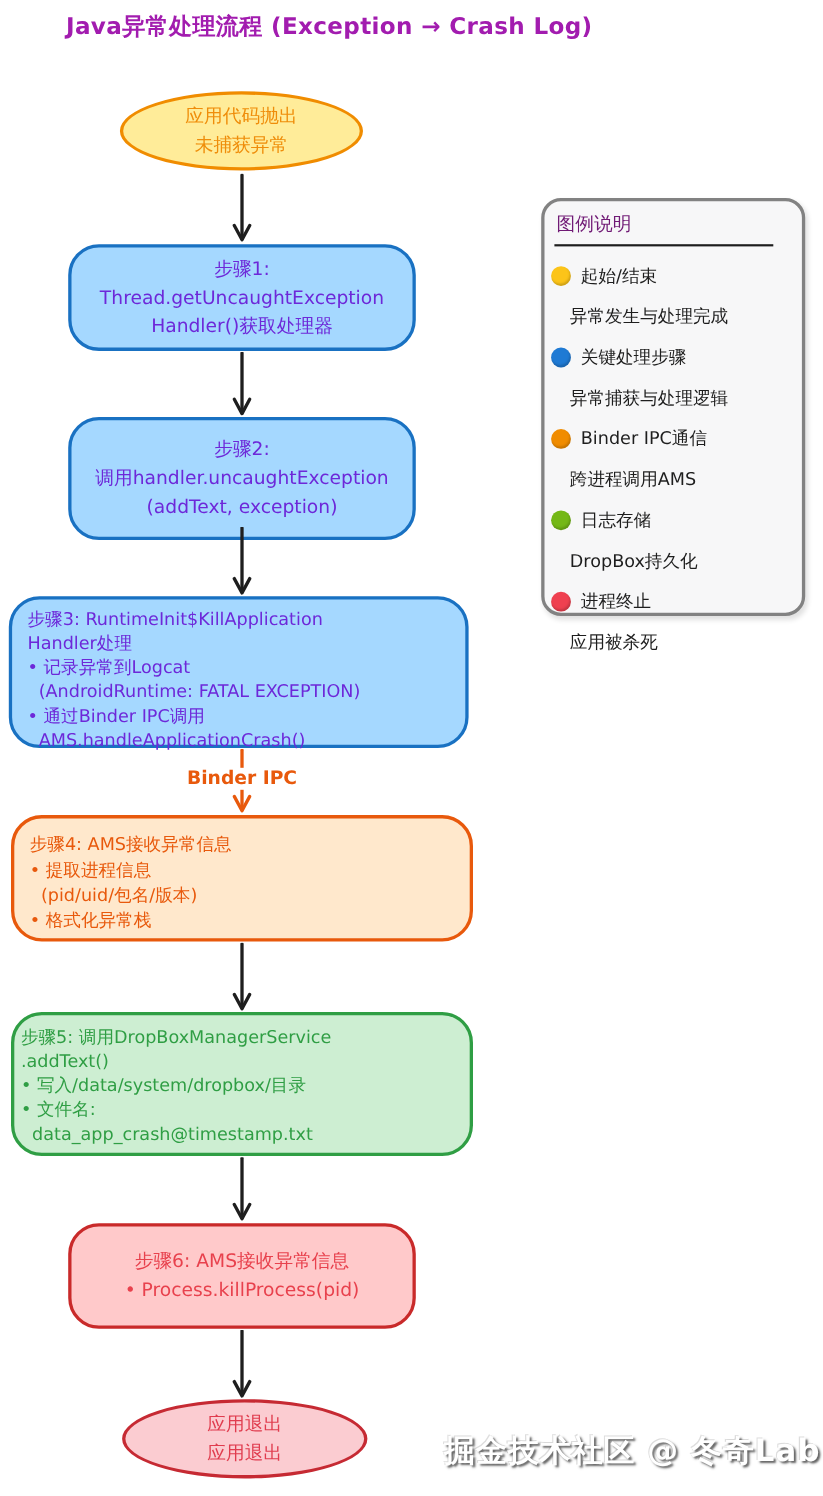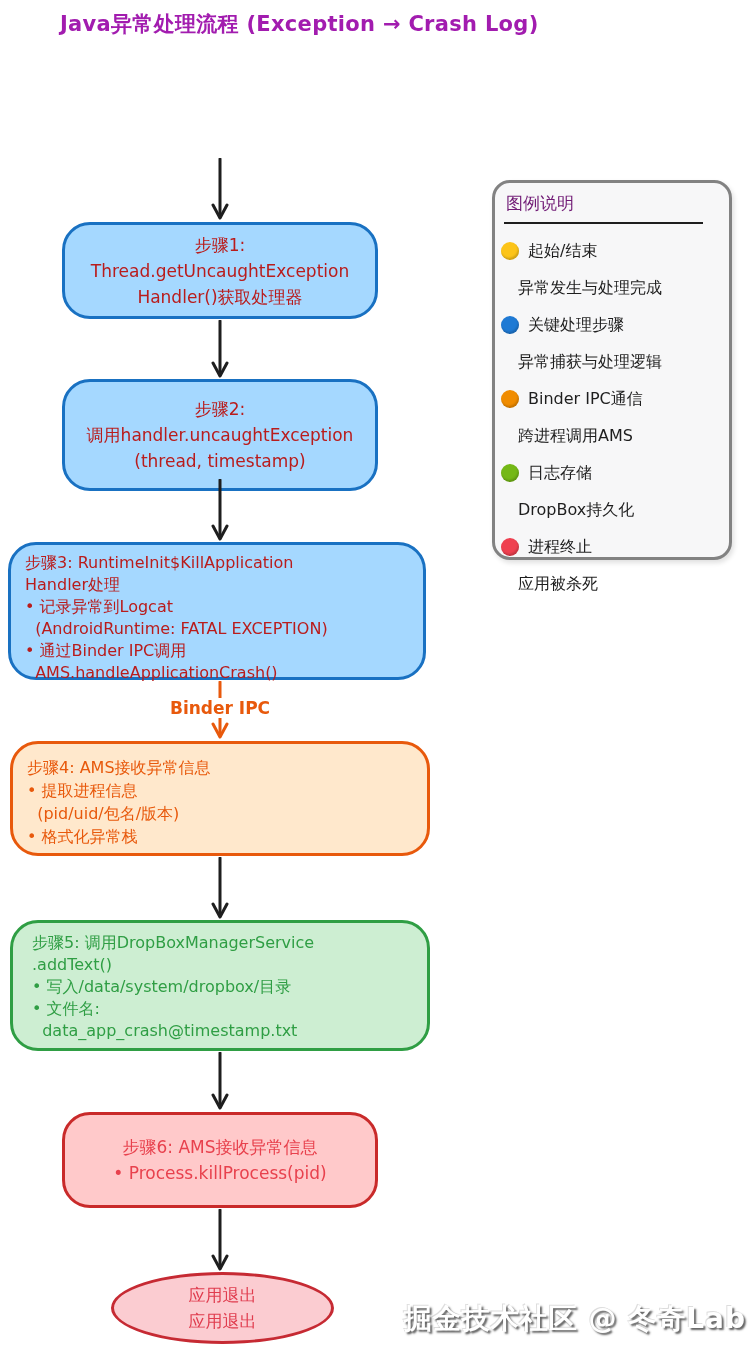--- a/index.html
+++ b/index.html
@@ -11,21 +11,21 @@
 
   .node { position:absolute; }
   .rect { border:3px solid; border-radius:28px; }
   .ellipse { border:3px solid; border-radius:50%; }
   .center-box { display:flex; flex-direction:column; justify-content:center; align-items:center; text-align:center; }
   .left-box { text-align:left; }
   .left-box .line { white-space:pre-wrap; font-size:16px; line-height:22px; }
   .center-box .line { font-size:17px; line-height:26px; white-space:pre-wrap; }
 
   .start-node { background:#ffec99; border-color:#f08c00; color:#ef8d0a; }
-  .blue-node  { background:#a5d8ff; border-color:#1971c2; color:#b91c1c; }
+  .blue-node  { background:#a5d8ff; border-color:#1971c2; color:#6d28d9; }
   .orange-node{ background:#ffe8cc; border-color:#e8590c; color:#e8590c; }
   .green-node { background:#cdeed2; border-color:#2f9e44; color:#2f9e44; }
   .red-node   { background:#ffc9ca; border-color:#c92a2a; color:#e8414d; }
   .end-node   { background:#fbccd1; border-color:#c62a33; color:#e03c4e; }
 
   .arrow { position:absolute; }
   .arrow line, .arrow polyline { stroke:#1e1e1e; stroke-width:3; stroke-linecap:round; stroke-linejoin:round; fill:none; }
   .arrow.ipc line, .arrow.ipc polyline { stroke:#e8590c; }
 
   .edge-label { position:absolute; left:220px; top:698px; transform:translateX(-50%);
@@ -46,41 +46,45 @@
     color:#ffffff; text-shadow:2px 2px 2px rgba(70,70,70,0.85), -1px -1px 0 rgba(120,120,120,0.25);
     letter-spacing:1px; white-space:nowrap; }
 </style>
 </head>
 <body>
 
 <div class="canvas">
 
   <div class="title">Java异常处理流程 (Exception → Crash Log)</div>
 
+  <div class="node ellipse start-node center-box" style="left:109px; top:83px; width:221px; height:72px;">
+    <div class="line">应用代码抛出</div>
+    <div class="line">未捕获异常</div>
+  </div>
 
   <svg class="arrow" style="left:210px; top:158px;" width="20" height="62">
     <line x1="10" y1="1" x2="10" y2="59"></line>
       <polyline points="3,47 10,60 17,47"></polyline>
   </svg>
 
   <div class="node rect blue-node center-box" style="left:62px; top:222px; width:316px; height:97px;">
     <div class="line">步骤1:</div>
     <div class="line">Thread.getUncaughtException</div>
     <div class="line">Handler()获取处理器</div>
   </div>
 
   <svg class="arrow" style="left:210px; top:320px;" width="20" height="58">
     <line x1="10" y1="1" x2="10" y2="55"></line>
       <polyline points="3,43 10,56 17,43"></polyline>
   </svg>
 
   <div class="node rect blue-node center-box" style="left:62px; top:379px; width:316px; height:112px;">
     <div class="line">步骤2:</div>
     <div class="line">调用handler.uncaughtException</div>
-    <div class="line">(thread, timestamp)</div>
+    <div class="line">(addText, exception)</div>
   </div>
 
   <svg class="arrow" style="left:210px; top:479px;" width="20" height="62">
     <line x1="10" y1="1" x2="10" y2="59"></line>
       <polyline points="3,47 10,60 17,47"></polyline>
   </svg>
 
   <div class="node rect blue-node left-box" style="left:8px; top:542px; width:418px; height:138px; padding:7px 14px;">
     <div class="line">步骤3: RuntimeInit$KillApplication</div>
     <div class="line">Handler处理</div>
@@ -101,21 +105,21 @@
     <div class="line" style="line-height:23px;">• 提取进程信息</div>
     <div class="line" style="line-height:23px;">  (pid/uid/包名/版本)</div>
     <div class="line" style="line-height:23px;">• 格式化异常栈</div>
   </div>
 
   <svg class="arrow" style="left:210px; top:857px;" width="20" height="62">
     <line x1="10" y1="1" x2="10" y2="59"></line>
       <polyline points="3,47 10,60 17,47"></polyline>
   </svg>
 
-  <div class="node rect green-node left-box" style="left:10px; top:920px; width:420px; height:131px; padding:9px 19px;">
+  <div class="node rect green-node left-box" style="left:10px; top:920px; width:420px; height:131px; padding:9px 6px;">
     <div class="line">步骤5: 调用DropBoxManagerService</div>
     <div class="line">.addText()</div>
     <div class="line">• 写入/data/system/dropbox/目录</div>
     <div class="line">• 文件名:</div>
     <div class="line">  data_app_crash@timestamp.txt</div>
   </div>
 
   <svg class="arrow" style="left:210px; top:1052px;" width="20" height="58">
     <line x1="10" y1="1" x2="10" y2="55"></line>
       <polyline points="3,43 10,56 17,43"></polyline>

